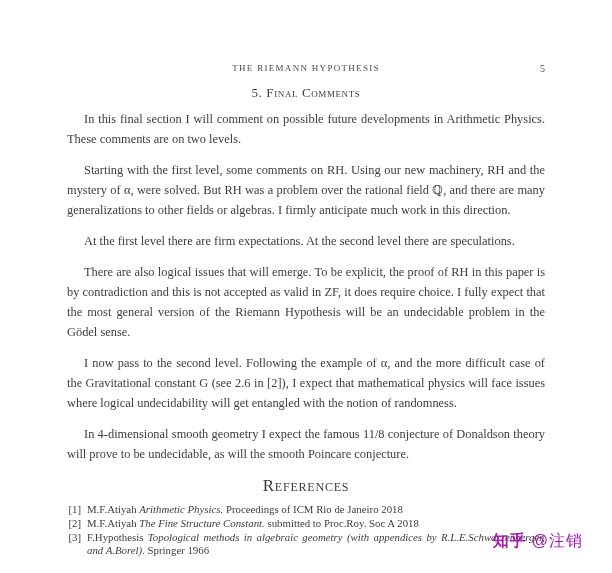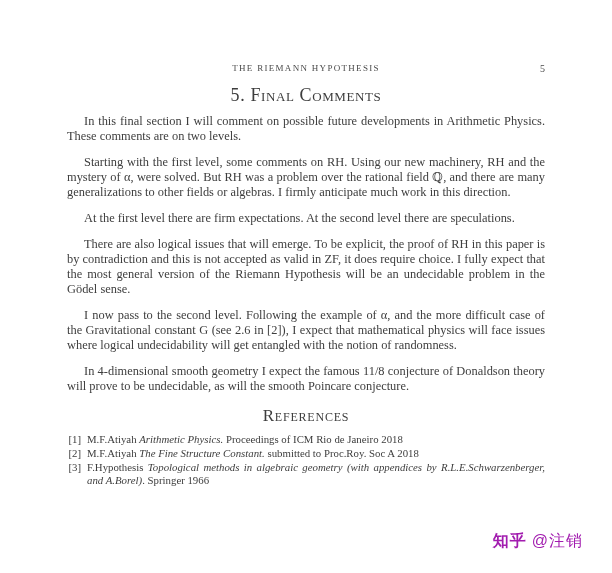--- a/index.html
+++ b/index.html
@@ -35,31 +35,31 @@
   }
   .running-header .page-number {
     position: absolute;
     right: 0;
     top: 0;
     letter-spacing: 0;
     font-size: 10px;
   }
   .section-heading {
     margin: 10px 0 8px 0;
-    font-size: 18px;
+    font-size: 13px;
     font-weight: normal;
     font-variant: small-caps;
     letter-spacing: 0.6px;
     text-align: center;
     color: #3d3d3d;
   }
   .body-text p {
     margin: 0 0 11px 0;
     font-size: 12.4px;
-    line-height: 15px;
+    line-height: 20px;
     text-align: justify;
     text-indent: 17px;
   }
   .references-heading {
     margin: 12px 0 7px 0;
     font-size: 17px;
     font-weight: normal;
     font-variant: small-caps;
     letter-spacing: 0.8px;
     text-align: center;

